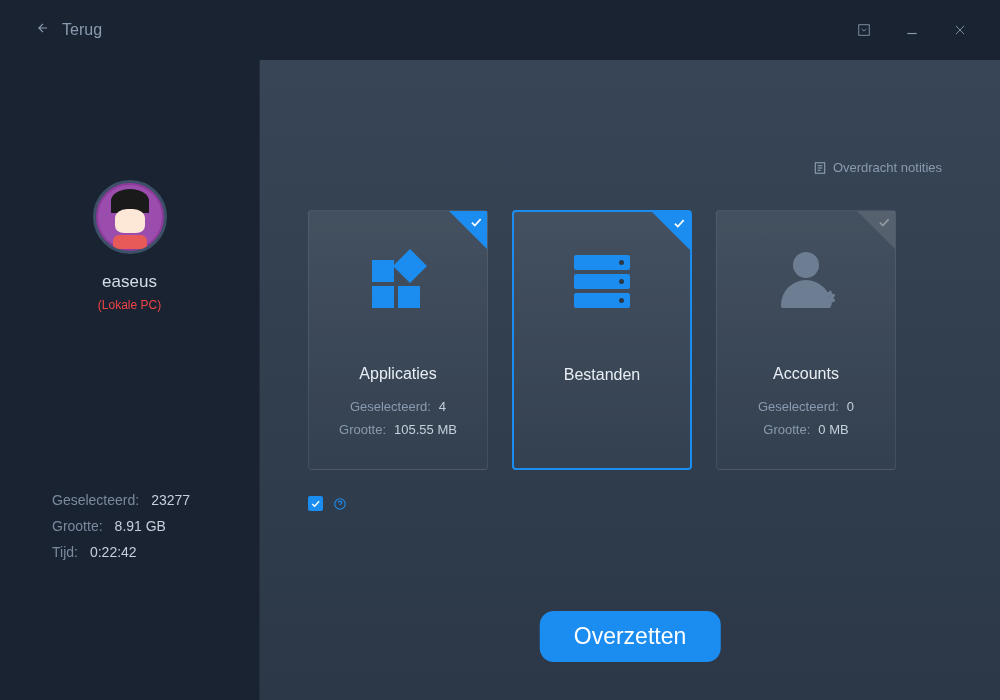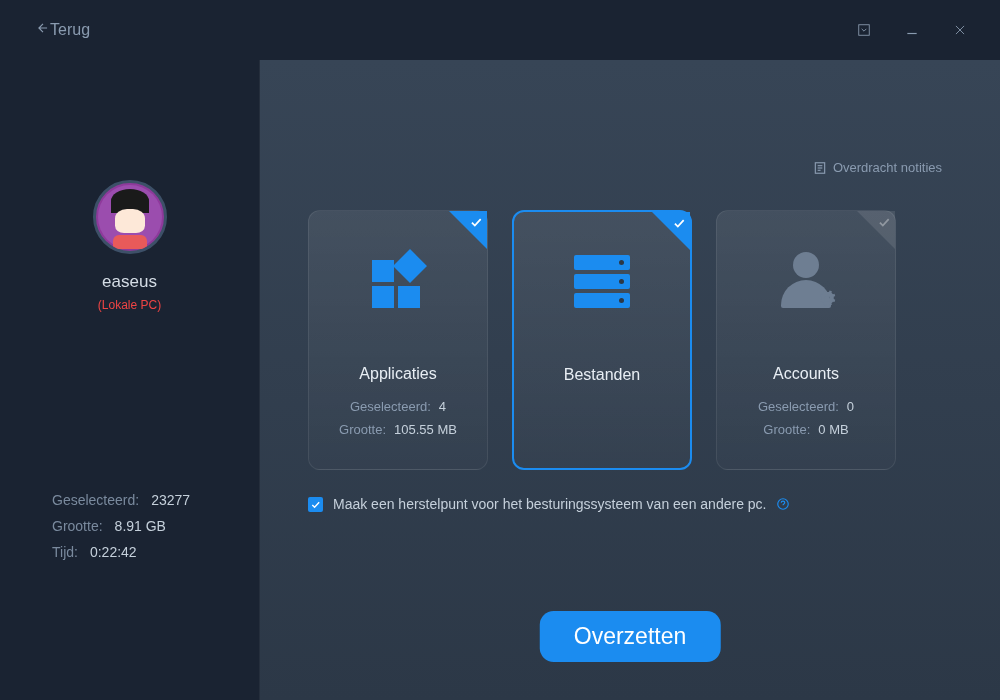--- a/index.html
+++ b/index.html
@@ -1,18 +1,18 @@
 <!DOCTYPE html>
 <html><head>
 <meta charset="utf-8">
 <style>
 * { margin: 0; padding: 0; box-sizing: border-box; font-family: "Segoe UI", Arial, sans-serif; }
 body { background: #1a2332; width: 1000px; height: 700px; overflow: hidden; color: #c5d0db; }
 .titlebar { height: 60px; display: flex; align-items: center; justify-content: space-between; padding: 0 24px 0 36px; }
-.back-btn { display: flex; gap: 0; color: #8a9bb0; font-size: 16px; cursor: pointer; }
+.back-btn { display: flex; gap: 12px; color: #8a9bb0; font-size: 16px; cursor: pointer; }
 .back-btn svg { width: 14px; height: 14px; }
 .win-controls { display: flex; gap: 16px; align-items: center; }
 .win-btn { width: 32px; height: 32px; display: flex; align-items: center; justify-content: center; cursor: pointer; color: #8a9bb0; }
 .win-btn svg { width: 14px; height: 14px; }
 .main { display: flex; height: 640px; }
 .sidebar { width: 260px; display: flex; flex-direction: column; align-items: center; padding-top: 120px; border-right: 1px solid rgba(255,255,255,0.05); }
 .avatar { width: 74px; height: 74px; border-radius: 50%; background: #8e3a9b; border: 3px solid #3d5068; display: flex; align-items: center; justify-content: center; position: relative; overflow: hidden; }
 .avatar-inner { width: 64px; height: 64px; border-radius: 50%; background: #9b4dae; display: flex; flex-direction: column; align-items: center; justify-content: flex-end; }
 .avatar-face { width: 30px; height: 24px; background: #fde8d8; border-radius: 40% 40% 30% 30%; position: relative; margin-bottom: 2px; }
 .avatar-hair { position: absolute; top: 6px; width: 38px; height: 24px; background: #1a1a1a; border-radius: 50% 50% 0 0; }
@@ -21,21 +21,21 @@
 .username { margin-top: 18px; font-size: 17px; color: #d5dde6; }
 .userlabel { margin-top: 6px; font-size: 12px; color: #ef4444; }
 .stats { margin-top: auto; margin-bottom: 130px; align-self: flex-start; padding-left: 52px; }
 .stat-row { display: flex; gap: 12px; margin-bottom: 10px; font-size: 14px; }
 .stat-label { color: #7a8a9e; }
 .stat-value { color: #c5d0db; }
 .content { flex: 1; padding: 50px 48px 0 48px; background: linear-gradient(180deg, #374556 0%, #2c3847 100%); position: relative; }
 .page-title { font-size: 26px; font-weight: 300; color: #e8eef4; }
 .notes-link { position: absolute; right: 58px; top: 100px; display: flex; align-items: center; gap: 6px; color: #8a9bb0; font-size: 13px; cursor: pointer; }
 .cards { display: flex; gap: 24px; margin-top: 100px; }
-.card { width: 180px; height: 260px; border-radius: 12px; position: relative; background: linear-gradient(180deg, rgba(255,255,255,0.08) 0%, rgba(255,255,255,0.02) 100%); border: 1px solid rgba(255,255,255,0.08); display: flex; flex-direction: column; align-items: center; padding-top: 36px; cursor: pointer; }
+.card { width: 180px; height: 260px; border-radius: 4px; position: relative; background: linear-gradient(180deg, rgba(255,255,255,0.08) 0%, rgba(255,255,255,0.02) 100%); border: 1px solid rgba(255,255,255,0.08); display: flex; flex-direction: column; align-items: center; padding-top: 36px; cursor: pointer; }
 .card.selected { border: 2px solid #1b8cf0; }
 .card.disabled .corner-check { background: rgba(255,255,255,0.1); }
 .corner-check { position: absolute; top: 0; right: 0; width: 38px; height: 38px; background: #1b8cf0; clip-path: polygon(100% 0, 0 0, 100% 100%); }
 .corner-check svg { position: absolute; top: 4px; right: 4px; width: 14px; height: 14px; color: #fff; }
 .card-icon { width: 70px; height: 70px; display: flex; align-items: center; justify-content: center; margin-bottom: 48px; }
 .card-title { font-size: 16px; color: #e8eef4; margin-bottom: 16px; }
 .card-stat { font-size: 13px; color: #8a9bb0; margin-bottom: 8px; display: flex; gap: 8px; }
 .card-stat .v { color: #c5d0db; }
 .edit-btn { background: #1b8cf0; color: #fff; border-radius: 18px; padding: 7px 18px; font-size: 14px; display: flex; align-items: center; gap: 6px; cursor: pointer; border: none; }
 .edit-highlight { border: 2px solid #e62e2e; padding: 3px; border-radius: 2px; }
@@ -198,21 +198,20 @@
       </div>
 
     </div>
 
     <div class="restore-row">
       <div class="restore-check">
         <svg viewBox="0 0 24 24" fill="none" stroke="currentColor" stroke-width="3">
             <polyline points="5 13 10 18 20 7"></polyline>
           </svg>
       </div>
-      <span>Maak een herstelpunt voor het besturingssysteem van een andere pc.</span>
       <svg class="info-icon" viewBox="0 0 24 24" fill="none" stroke="currentColor" stroke-width="2">
           <circle cx="12" cy="12" r="9"></circle>
           <path d="M9 10a3 3 0 116 0c0 2-3 2-3 4M12 18h.01"></path>
         </svg>
     </div>
 
     <button class="transfer-btn">Overzetten</button>
   </div>
 </div>
 

